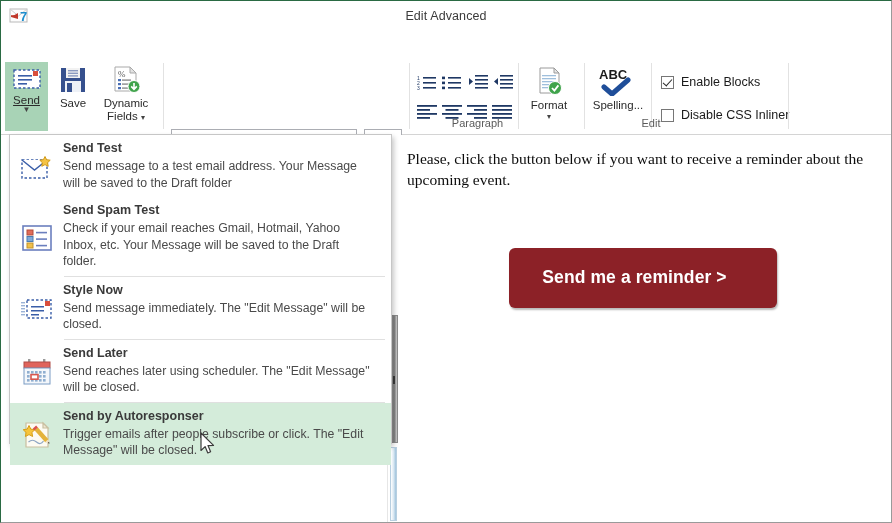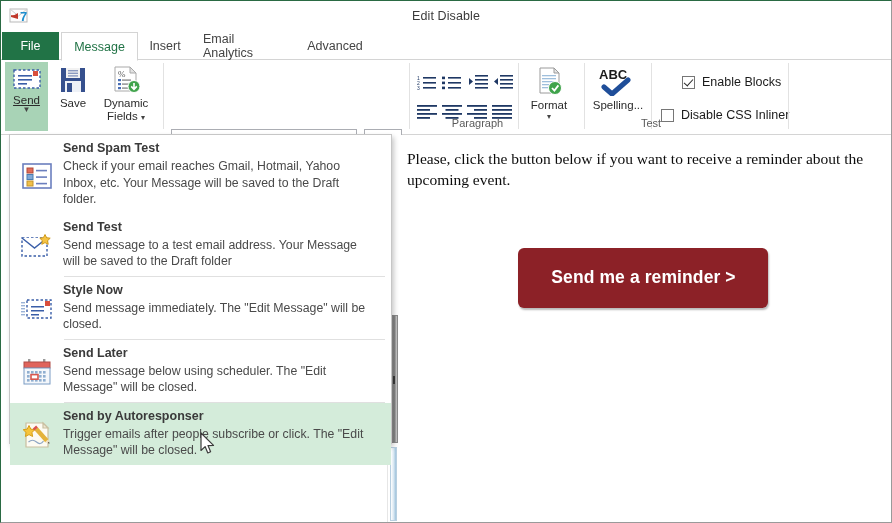--- a/index.html
+++ b/index.html
@@ -245,21 +245,21 @@
     font-size: 15.5px;
     color: #0c0c0c;
     line-height: 21px;
   }
   .cta-wrap {
     position: absolute; left: 0; top: 100px; width: 472px;
     text-align: center;
   }
   .cta-btn {
     display: inline-block;
-    padding: 19px 32px 20px 33px;
+    padding: 19px 50px 20px 33px;
     background: #8c2127;
     color: #ffffff;
     font-size: 17.5px;
     font-weight: bold;
     border-radius: 6px;
     letter-spacing: .1px;
     cursor: pointer;
     box-shadow: 1px 2px 2px rgba(0,0,0,.28);
   }
 
@@ -322,30 +322,23 @@
   <div class="titlebar">
     <div class="app-icon">
       <svg width="22" height="21" viewBox="0 0 22 21">
         <rect x="1" y="3" width="17" height="13" fill="#fdfdfd" stroke="#b9b9b9" stroke-width="1"></rect>
         <path d="M1 3 L9.5 10 L18 3" fill="none" stroke="#cfcfcf" stroke-width="1"></path>
         <path d="M2 11 L9 7 L9 13 Z" fill="#c0392b"></path>
         <rect x="2" y="9.2" width="7" height="1.8" fill="#c0392b"></rect>
         <text x="11" y="15" font-family="Liberation Sans, sans-serif" font-size="13" font-weight="bold" fill="#1f8ecd">7</text>
       </svg>
     </div>
-    <div class="titlebar-text">Edit Disable</div>
+    <div class="titlebar-text">Edit Advanced</div>
   </div>
 
-  <div class="tabstrip">
-    <div class="tab-file">File</div>
-    <div class="tab active" style="left:60px; width:77px;">Message</div>
-    <div class="tab" style="left:139px; width:50px;">Insert</div>
-    <div class="tab" style="left:191px; width:101px;">Email Analytics</div>
-    <div class="tab" style="left:294px; width:80px;">Advanced</div>
-  </div>
 
   <div class="ribbon">
 
     <div class="send-btn">
       <svg width="30" height="26" viewBox="0 0 30 26">
         <rect x="2" y="4" width="26" height="18" fill="#ffffff" stroke="#3a5ea8" stroke-width="1.4" stroke-dasharray="2.5,2"></rect>
         <rect x="6" y="9" width="14" height="1.6" fill="#3a5ea8"></rect>
         <rect x="6" y="13" width="14" height="1.6" fill="#3a5ea8"></rect>
         <rect x="6" y="17" width="9" height="1.6" fill="#3a5ea8"></rect>
         <rect x="21" y="5" width="5" height="5" fill="#d94f3d"></rect>
@@ -534,30 +527,30 @@
     <div class="big-btn spell-big">
       <svg width="48" height="30" viewBox="0 0 48 30">
         <text x="5" y="13" font-family="Liberation Sans, sans-serif" font-size="13" font-weight="bold" fill="#1a1a1a">ABC</text>
         <path d="M10 21 L18 28 L34 14" stroke="#1f4e99" stroke-width="5" fill="none" stroke-linecap="round" stroke-linejoin="round"></path>
       </svg>
       <div class="lbl">Spelling...</div>
     </div>
 
     <div class="ribbon-sep" style="left:650px;"></div>
 
-    <div class="chk-row" style="left:681px; top:15px;">
+    <div class="chk-row" style="left:660px; top:15px;">
       <span class="chkbox on"></span>
       <span>Enable Blocks</span>
     </div>
     <div class="chk-row" style="left:660px; top:48px;">
       <span class="chkbox"></span>
       <span>Disable CSS Inliner</span>
     </div>
 
-    <div class="grp-label" style="left:575px; top:57px; width:150px;">Test</div>
+    <div class="grp-label" style="left:575px; top:57px; width:150px;">Edit</div>
 
     <div class="ribbon-sep" style="left:787px;"></div>
   </div>
 
   <div class="editor-left"></div>
 
   <div class="scrollbar">
     <div class="sb-thumb"></div>
     <div class="sb-track-lower"></div>
   </div>
@@ -565,50 +558,50 @@
   <div class="editor-right">
     <div class="msg-body">
       <div class="msg-text">Please, click the button below if you want to receive a reminder about the upcoming event.</div>
       <div class="cta-wrap">
         <span class="cta-btn">Send me a reminder &gt;</span>
       </div>
     </div>
   </div>
 
   <div class="menu">
+
+    <div class="menu-item">
+      <div class="mi-icon">
+        <svg width="32" height="26" viewBox="0 0 32 26">
+          <rect x="1" y="5" width="25" height="18" fill="#ffffff" stroke="#3a5ea8" stroke-width="1.4" stroke-dasharray="2.5,2"></rect>
+          <path d="M1 5 L13.5 15 L26 5" fill="#ffffff" stroke="#3a5ea8" stroke-width="1.4"></path>
+          <path d="M24 1.5 l1.6 3.2 3.6 .5 -2.6 2.5 .6 3.6 -3.2 -1.7 -3.2 1.7 .6 -3.6 -2.6 -2.5 3.6 -.5 Z" fill="#f5c344" stroke="#d19a18" stroke-width="1"></path>
+        </svg>
+      </div>
+      <div class="mi-body">
+        <div class="mi-title">Send Test</div>
+        <div class="mi-desc">Send message to a test email address. Your Message will be saved to the Draft folder</div>
+      </div>
+    </div>
 
     <div class="menu-item">
       <div class="mi-icon">
         <svg width="30" height="26" viewBox="0 0 30 26">
           <rect x="1" y="1" width="28" height="24" fill="#ffffff" stroke="#6b7fbe" stroke-width="1.6"></rect>
           <rect x="5" y="5" width="6" height="5" fill="#e06c5a" stroke="#b14b3b" stroke-width="1"></rect>
           <rect x="5" y="11.5" width="6" height="5" fill="#7fa8d8" stroke="#4a7cb0" stroke-width="1"></rect>
           <rect x="5" y="18" width="6" height="5" fill="#f0c04a" stroke="#c2922c" stroke-width="1"></rect>
           <rect x="14" y="6.8" width="11" height="1.6" fill="#6b7fbe"></rect>
           <rect x="14" y="13.3" width="11" height="1.6" fill="#6b7fbe"></rect>
           <rect x="14" y="19.8" width="11" height="1.6" fill="#6b7fbe"></rect>
         </svg>
       </div>
       <div class="mi-body">
         <div class="mi-title">Send Spam Test</div>
         <div class="mi-desc">Check if your email reaches Gmail, Hotmail, Yahoo Inbox, etc. Your Message will be saved to the Draft folder.</div>
-      </div>
-    </div>
-
-    <div class="menu-item">
-      <div class="mi-icon">
-        <svg width="32" height="26" viewBox="0 0 32 26">
-          <rect x="1" y="5" width="25" height="18" fill="#ffffff" stroke="#3a5ea8" stroke-width="1.4" stroke-dasharray="2.5,2"></rect>
-          <path d="M1 5 L13.5 15 L26 5" fill="#ffffff" stroke="#3a5ea8" stroke-width="1.4"></path>
-          <path d="M24 1.5 l1.6 3.2 3.6 .5 -2.6 2.5 .6 3.6 -3.2 -1.7 -3.2 1.7 .6 -3.6 -2.6 -2.5 3.6 -.5 Z" fill="#f5c344" stroke="#d19a18" stroke-width="1"></path>
-        </svg>
-      </div>
-      <div class="mi-body">
-        <div class="mi-title">Send Test</div>
-        <div class="mi-desc">Send message to a test email address. Your Message will be saved to the Draft folder</div>
       </div>
     </div>
     <div class="menu-sep"></div>
 
     <div class="menu-item">
       <div class="mi-icon">
         <svg width="32" height="24" viewBox="0 0 32 24">
           <g fill="#9ab2d6">
             <rect x="0" y="5" width="4" height="1.4"></rect>
               <rect x="0" y="8" width="4" height="1.4"></rect>
@@ -650,21 +643,21 @@
               <rect x="9" y="21" width="2.6" height="2.6"></rect>
             <rect x="13" y="21" width="2.6" height="2.6"></rect>
               <rect x="17" y="21" width="2.6" height="2.6"></rect>
             <rect x="21" y="21" width="2.6" height="2.6"></rect>
           </g>
           <rect x="9" y="16.6" width="7" height="4.6" fill="#ffffff" stroke="#d8574f" stroke-width="1.6"></rect>
         </svg>
       </div>
       <div class="mi-body">
         <div class="mi-title">Send Later</div>
-        <div class="mi-desc">Send message below using scheduler.  The "Edit Message" will be closed.</div>
+        <div class="mi-desc">Send reaches later using scheduler.  The "Edit Message" will be closed.</div>
       </div>
     </div>
     <div class="menu-sep"></div>
 
     <div class="menu-item sel">
       <div class="mi-icon">
         <svg width="32" height="30" viewBox="0 0 32 30">
           <path d="M5 3 H22 L27 8 V27 H5 Z" fill="#fdfbf2" stroke="#c9bfa0" stroke-width="1.2"></path>
           <path d="M22 3 V8 H27 Z" fill="#eee7d2" stroke="#c9bfa0" stroke-width="1.2"></path>
           <path d="M8 5.5 l1.8 3.6 4 .6 -2.9 2.8 .7 4 -3.6 -1.9 -3.6 1.9 .7 -4 -2.9 -2.8 4 -.6 Z" fill="#f6c43c" stroke="#d79f15" stroke-width="1"></path>

